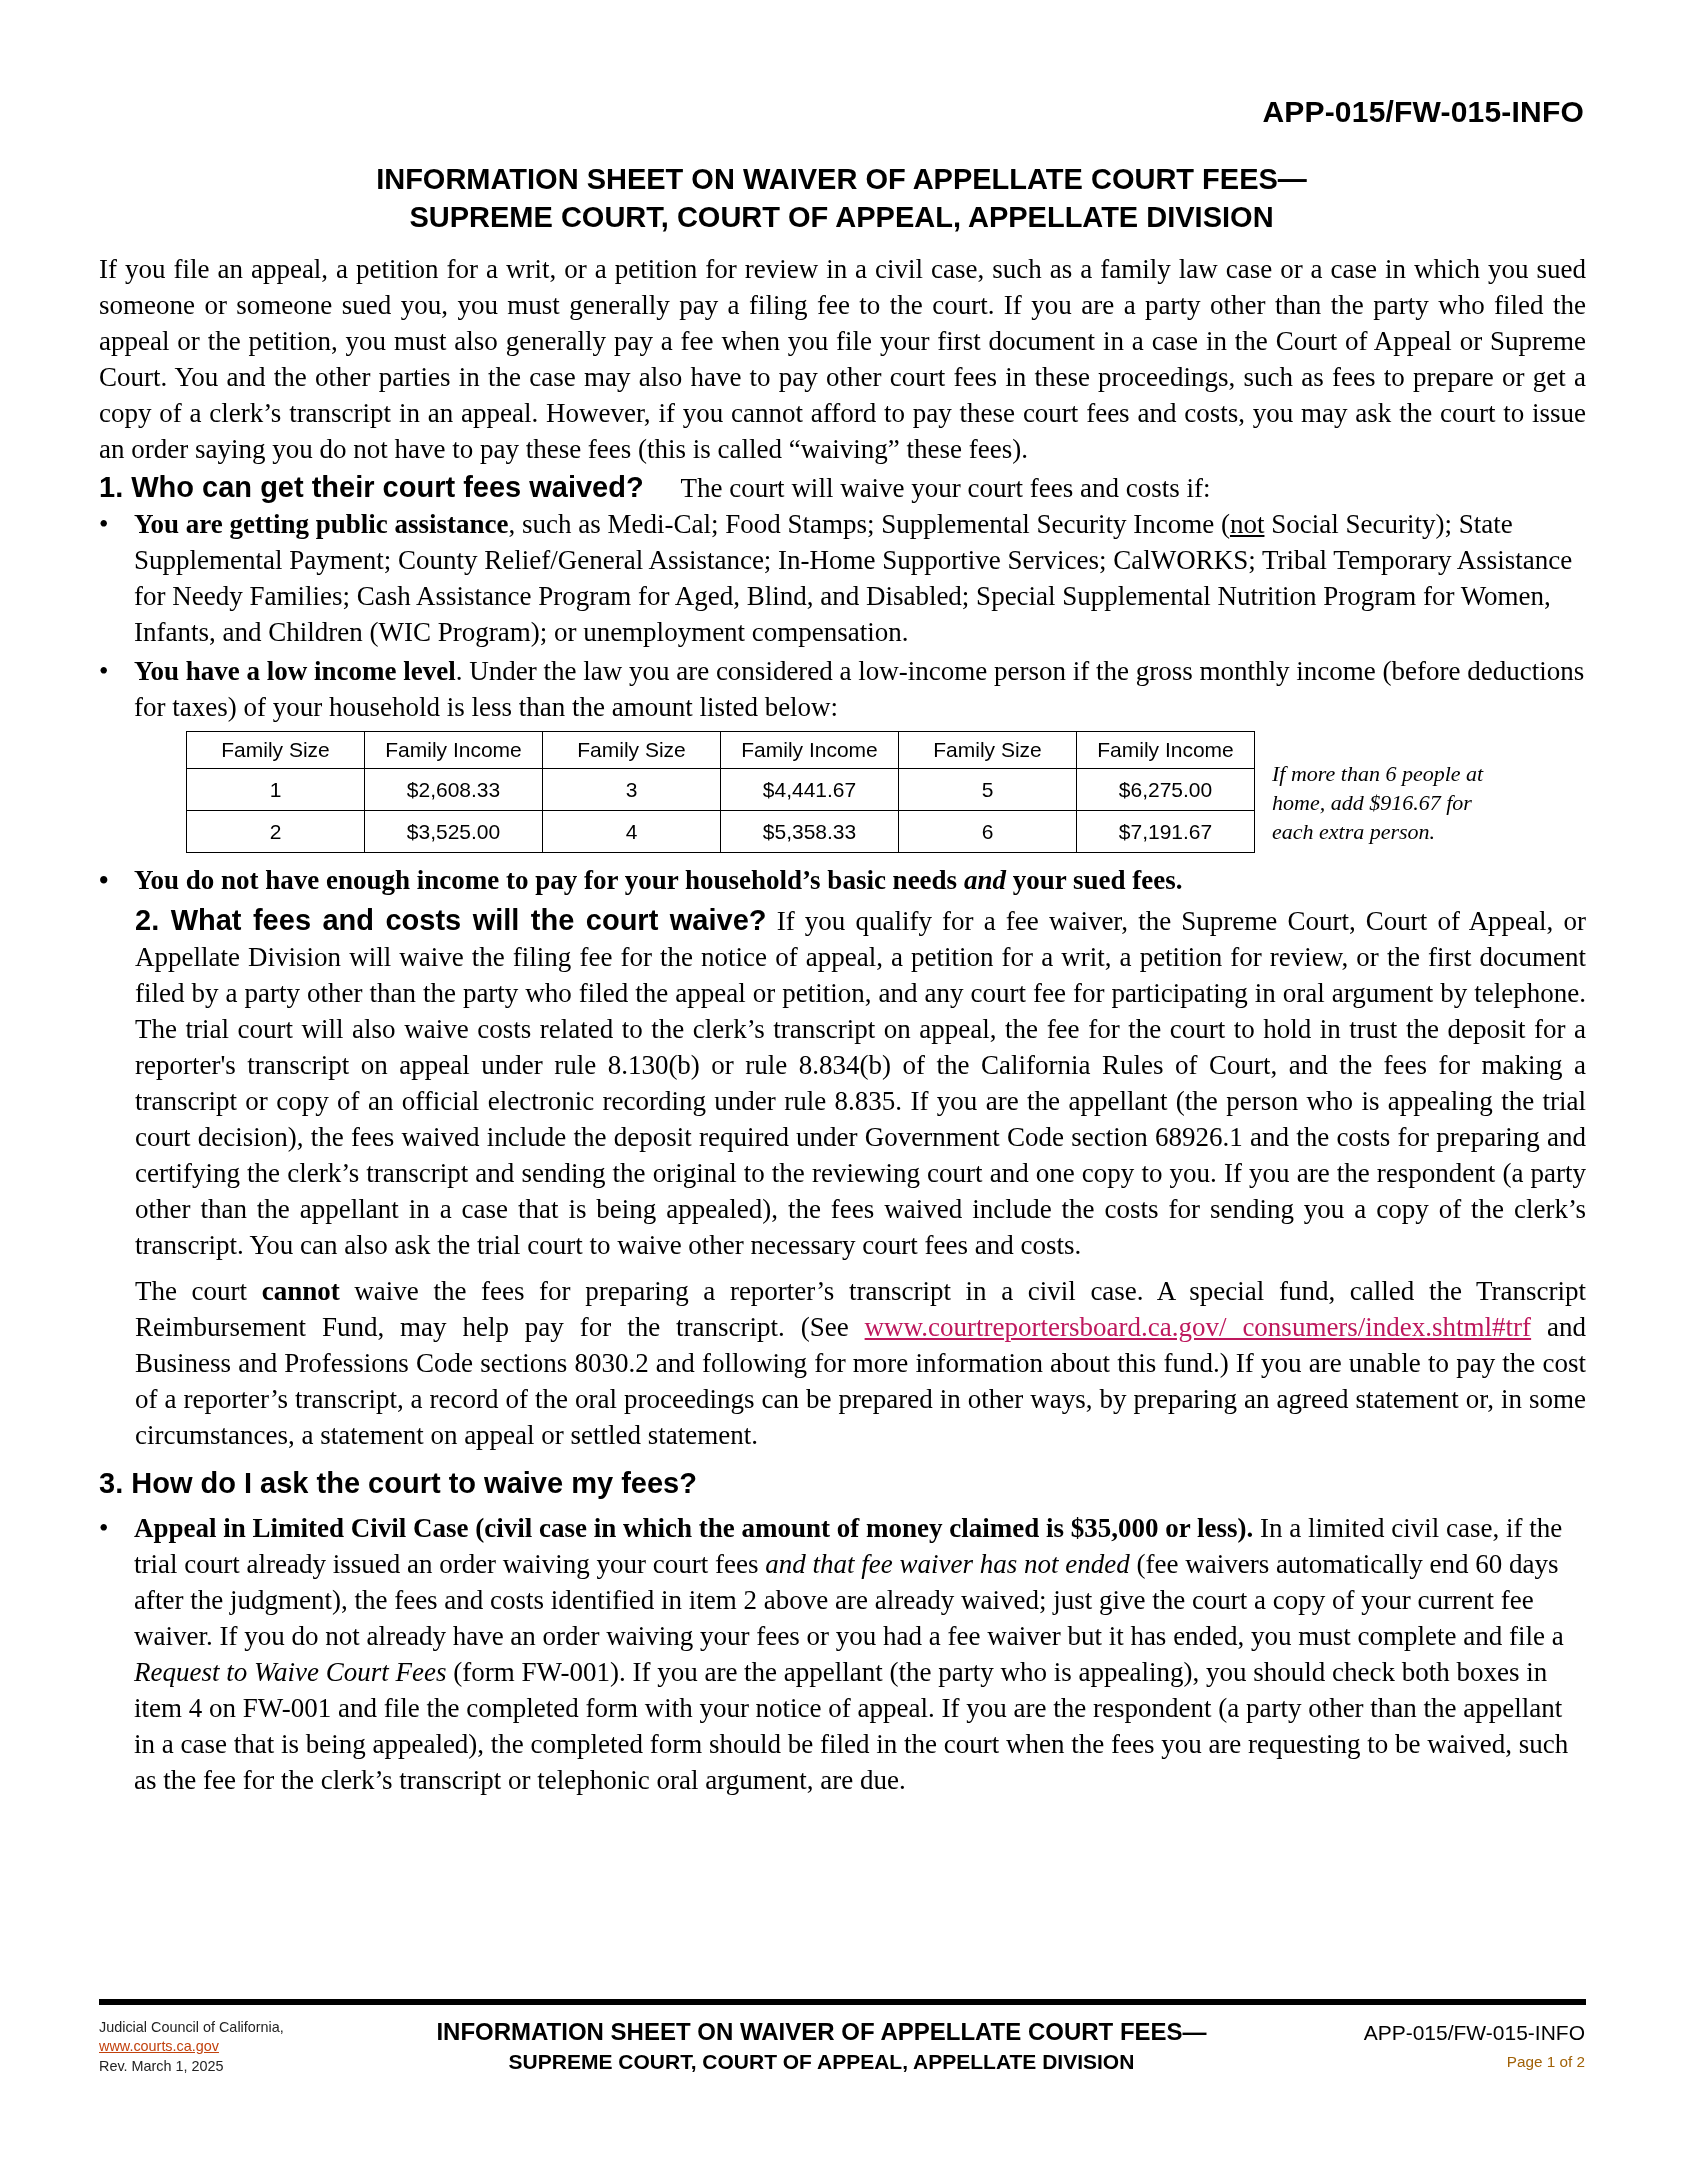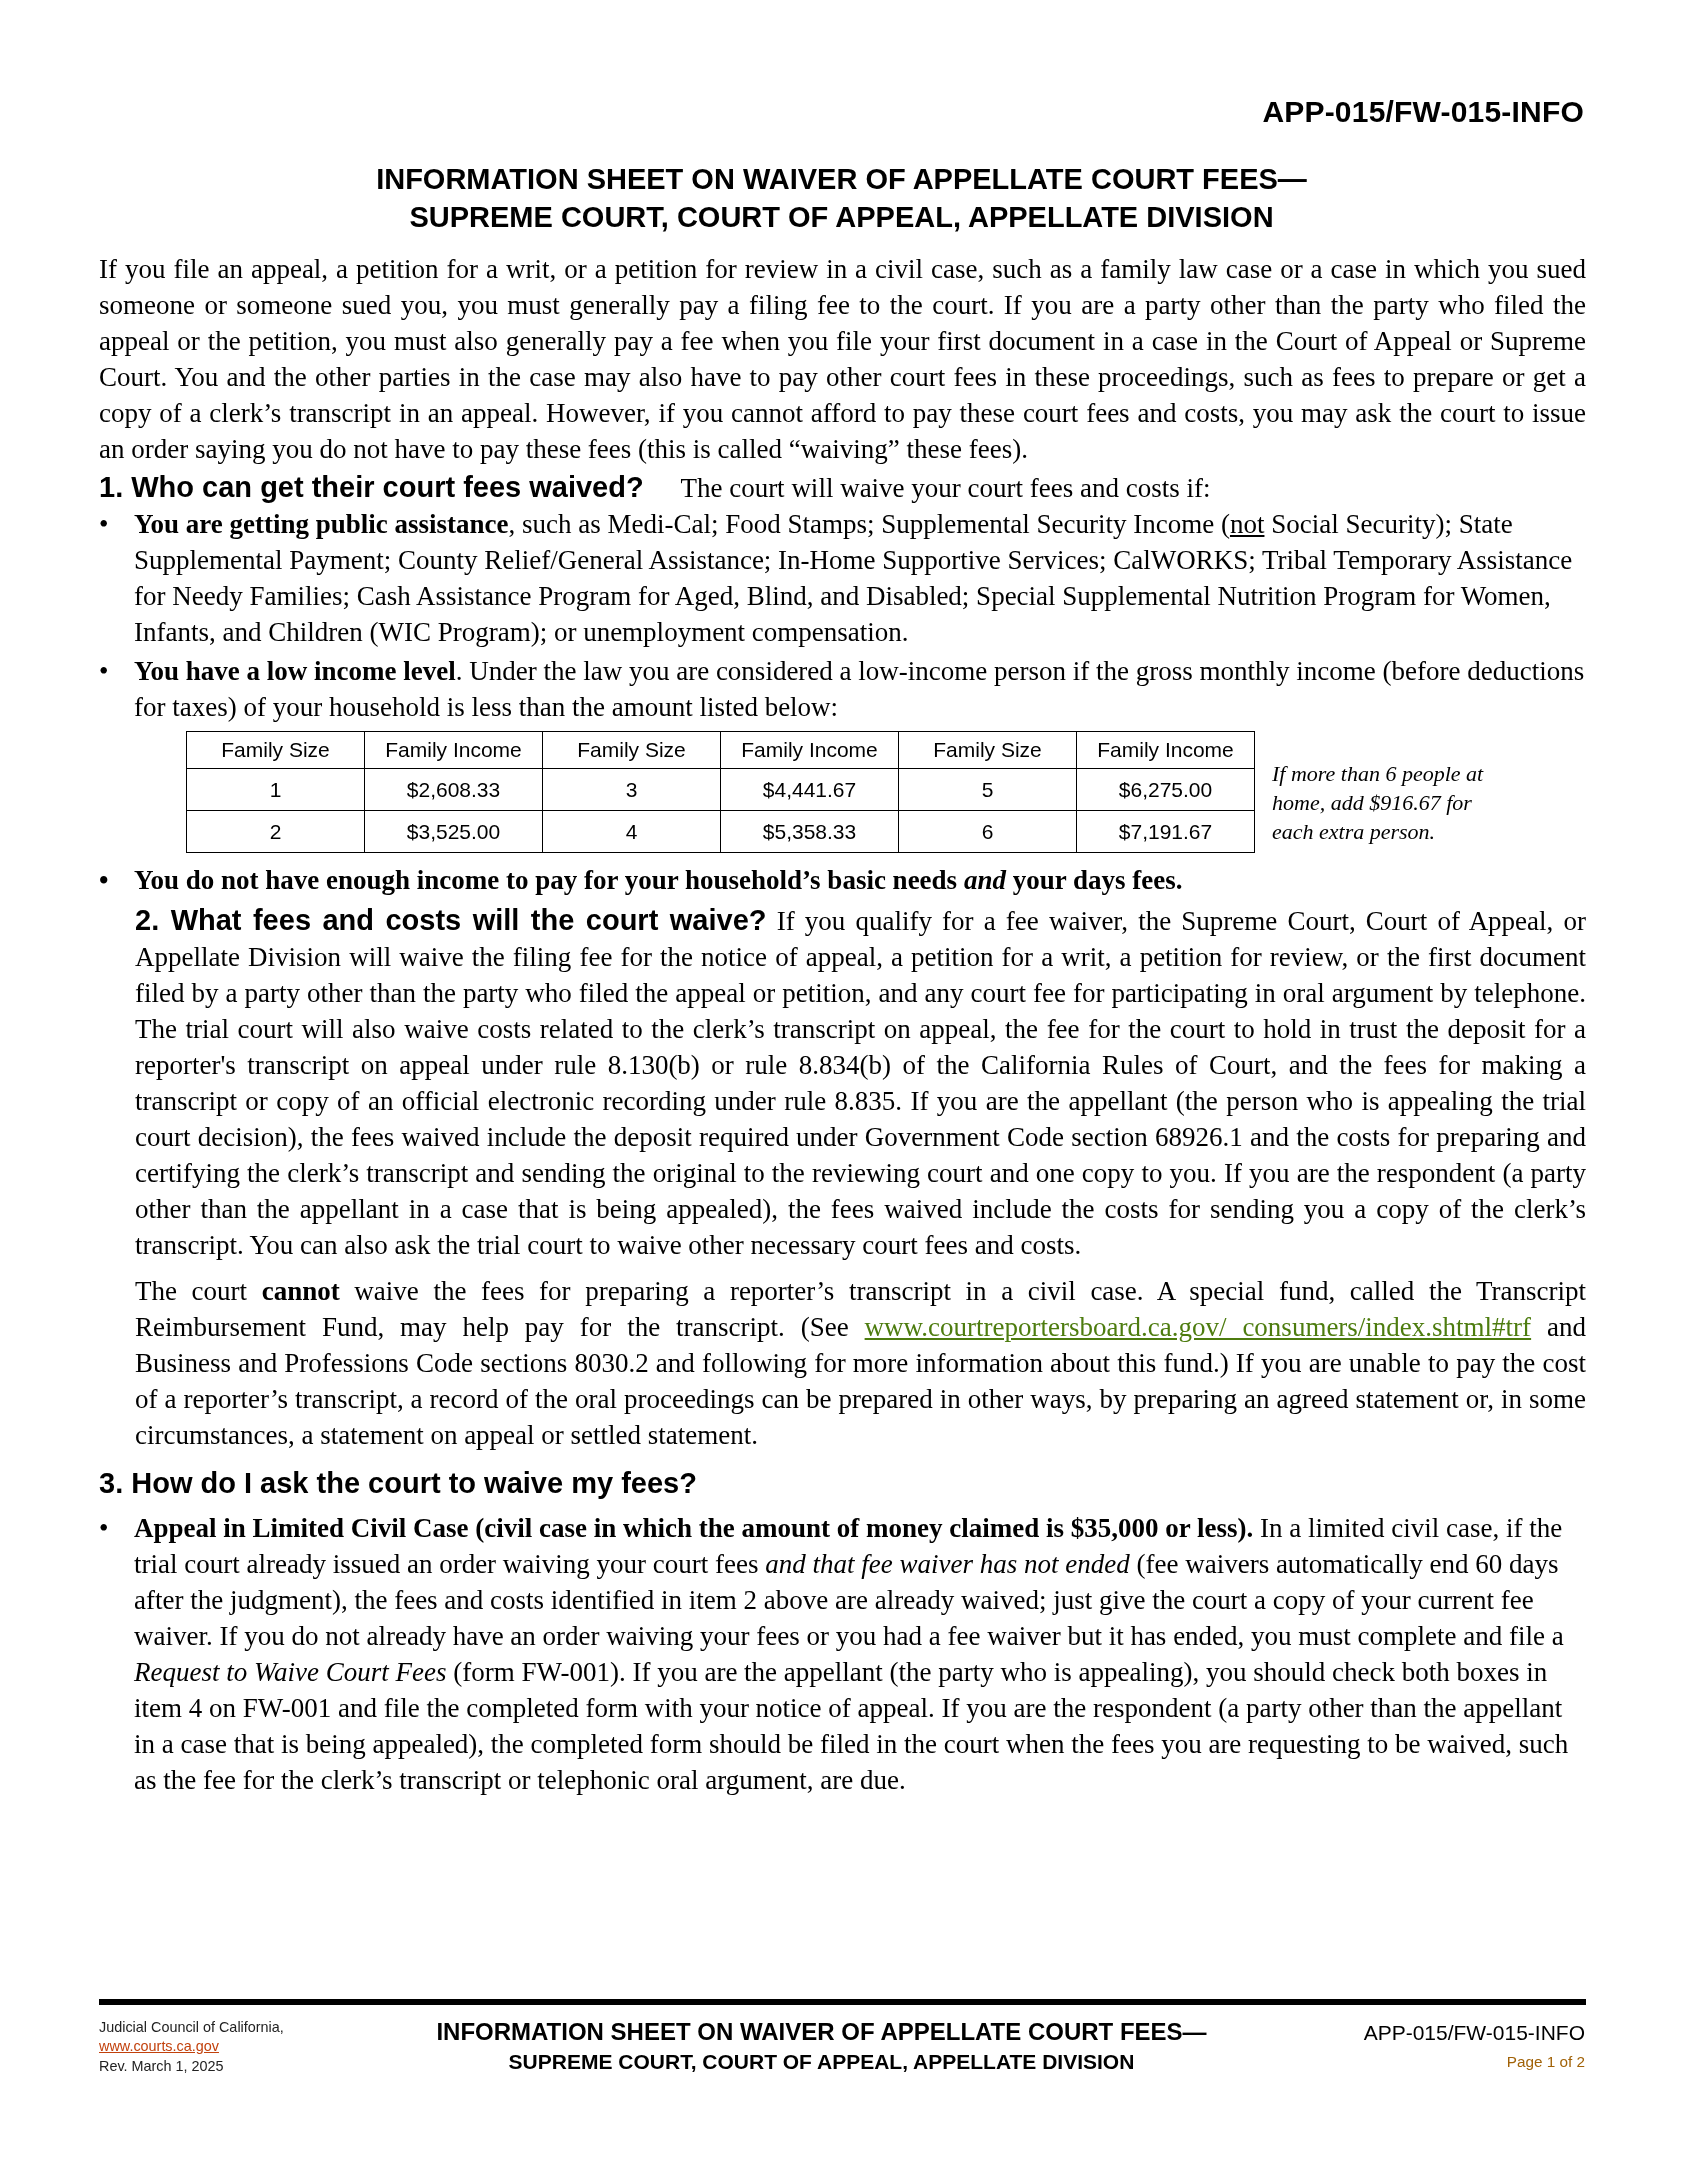--- a/index.html
+++ b/index.html
@@ -22,21 +22,21 @@
   .sec-heading {
     font-family: "Liberation Sans", sans-serif; font-weight: bold; font-size: 29px;
   }
   .sec-inline-text { font-family: "Liberation Serif", serif; font-size: 27px; font-weight: normal; }
   .sec1 { margin-top: 2px; }
   .bullet { position: relative; padding-left: 35px; }
   .bullet .dot { position: absolute; left: 0; top: 0; width: 35px; }
   .b { font-weight: bold; }
   .i { font-style: italic; }
   .u { text-decoration: underline; }
-  .link { color: #4d7c0f; text-decoration: underline; }
+  .link { color: #be185d; text-decoration: underline; }
 
   #income-table-wrap { position: relative; height: 131px; margin: 4px 0 2px 0; }
   table#income-table {
     position: absolute; left: 87px; top: 2px;
     border-collapse: collapse;
     font-family: "Liberation Sans", sans-serif; font-size: 21px;
   }
   table#income-table td, table#income-table th {
     border: 1.5px solid #000; text-align: center; font-weight: normal; padding: 0;
     height: 41px; width: 177px;
@@ -127,21 +127,21 @@
             <td>6</td>
             <td>$7,191.67</td>
           </tr>
         </tbody>
       </table>
       <div id="table-note">If more than 6 people at home, add $916.67 for each extra person.</div>
     </div>
 
     <div class="bullet b">
       <span class="dot">•</span>
-      <span>You do not have enough income to pay for your household’s basic needs </span><span class="i">and</span><span> your days fees.</span>
+      <span>You do not have enough income to pay for your household’s basic needs </span><span class="i">and</span><span> your sued fees.</span>
     </div>
   </div>
 
   <div class="sec2">
     <p class="intro">
       <span class="sec-heading">2.  What fees and costs will the court waive?</span>
       <span>If you qualify for a fee waiver, the Supreme Court, Court of Appeal, or Appellate Division will waive the filing fee for the notice of appeal, a petition for a writ, a petition for review, or the first document filed by a party other than the party who filed the appeal or petition, and any court fee for participating in oral argument by telephone. The trial court will also waive costs related to the clerk’s transcript on appeal, the fee for the court to hold in trust the deposit for a reporter's transcript on appeal under rule 8.130(b) or rule 8.834(b) of the California Rules of Court, and the fees for making a transcript or copy of an official electronic recording under rule 8.835. If you are the appellant (the person who is appealing the trial court decision), the fees waived include the deposit required under Government Code section 68926.1 and the costs for preparing and certifying the clerk’s transcript and sending the original to the reviewing court and one copy to you. If you are the respondent (a party other than the appellant in a case that is being appealed), the fees waived include the costs for sending you a copy of the clerk’s transcript. You can also ask the trial court to waive other necessary court fees and costs.</span>
     </p>
     <p class="intro para-gap"><span>The court </span><span class="b">cannot</span><span> waive the fees for preparing a reporter’s transcript in a civil case. A special fund, called the Transcript Reimbursement Fund, may help pay for the transcript. (See </span><a class="link">www.courtreportersboard.ca.gov/ consumers/index.shtml#trf</a><span> and Business and Professions Code sections 8030.2 and following for more information about this fund.) If you are unable to pay the cost of a reporter’s transcript, a record of the oral proceedings can be prepared in other ways, by preparing an agreed statement or, in some circumstances, a statement on appeal or settled statement.</span></p>
   </div>

